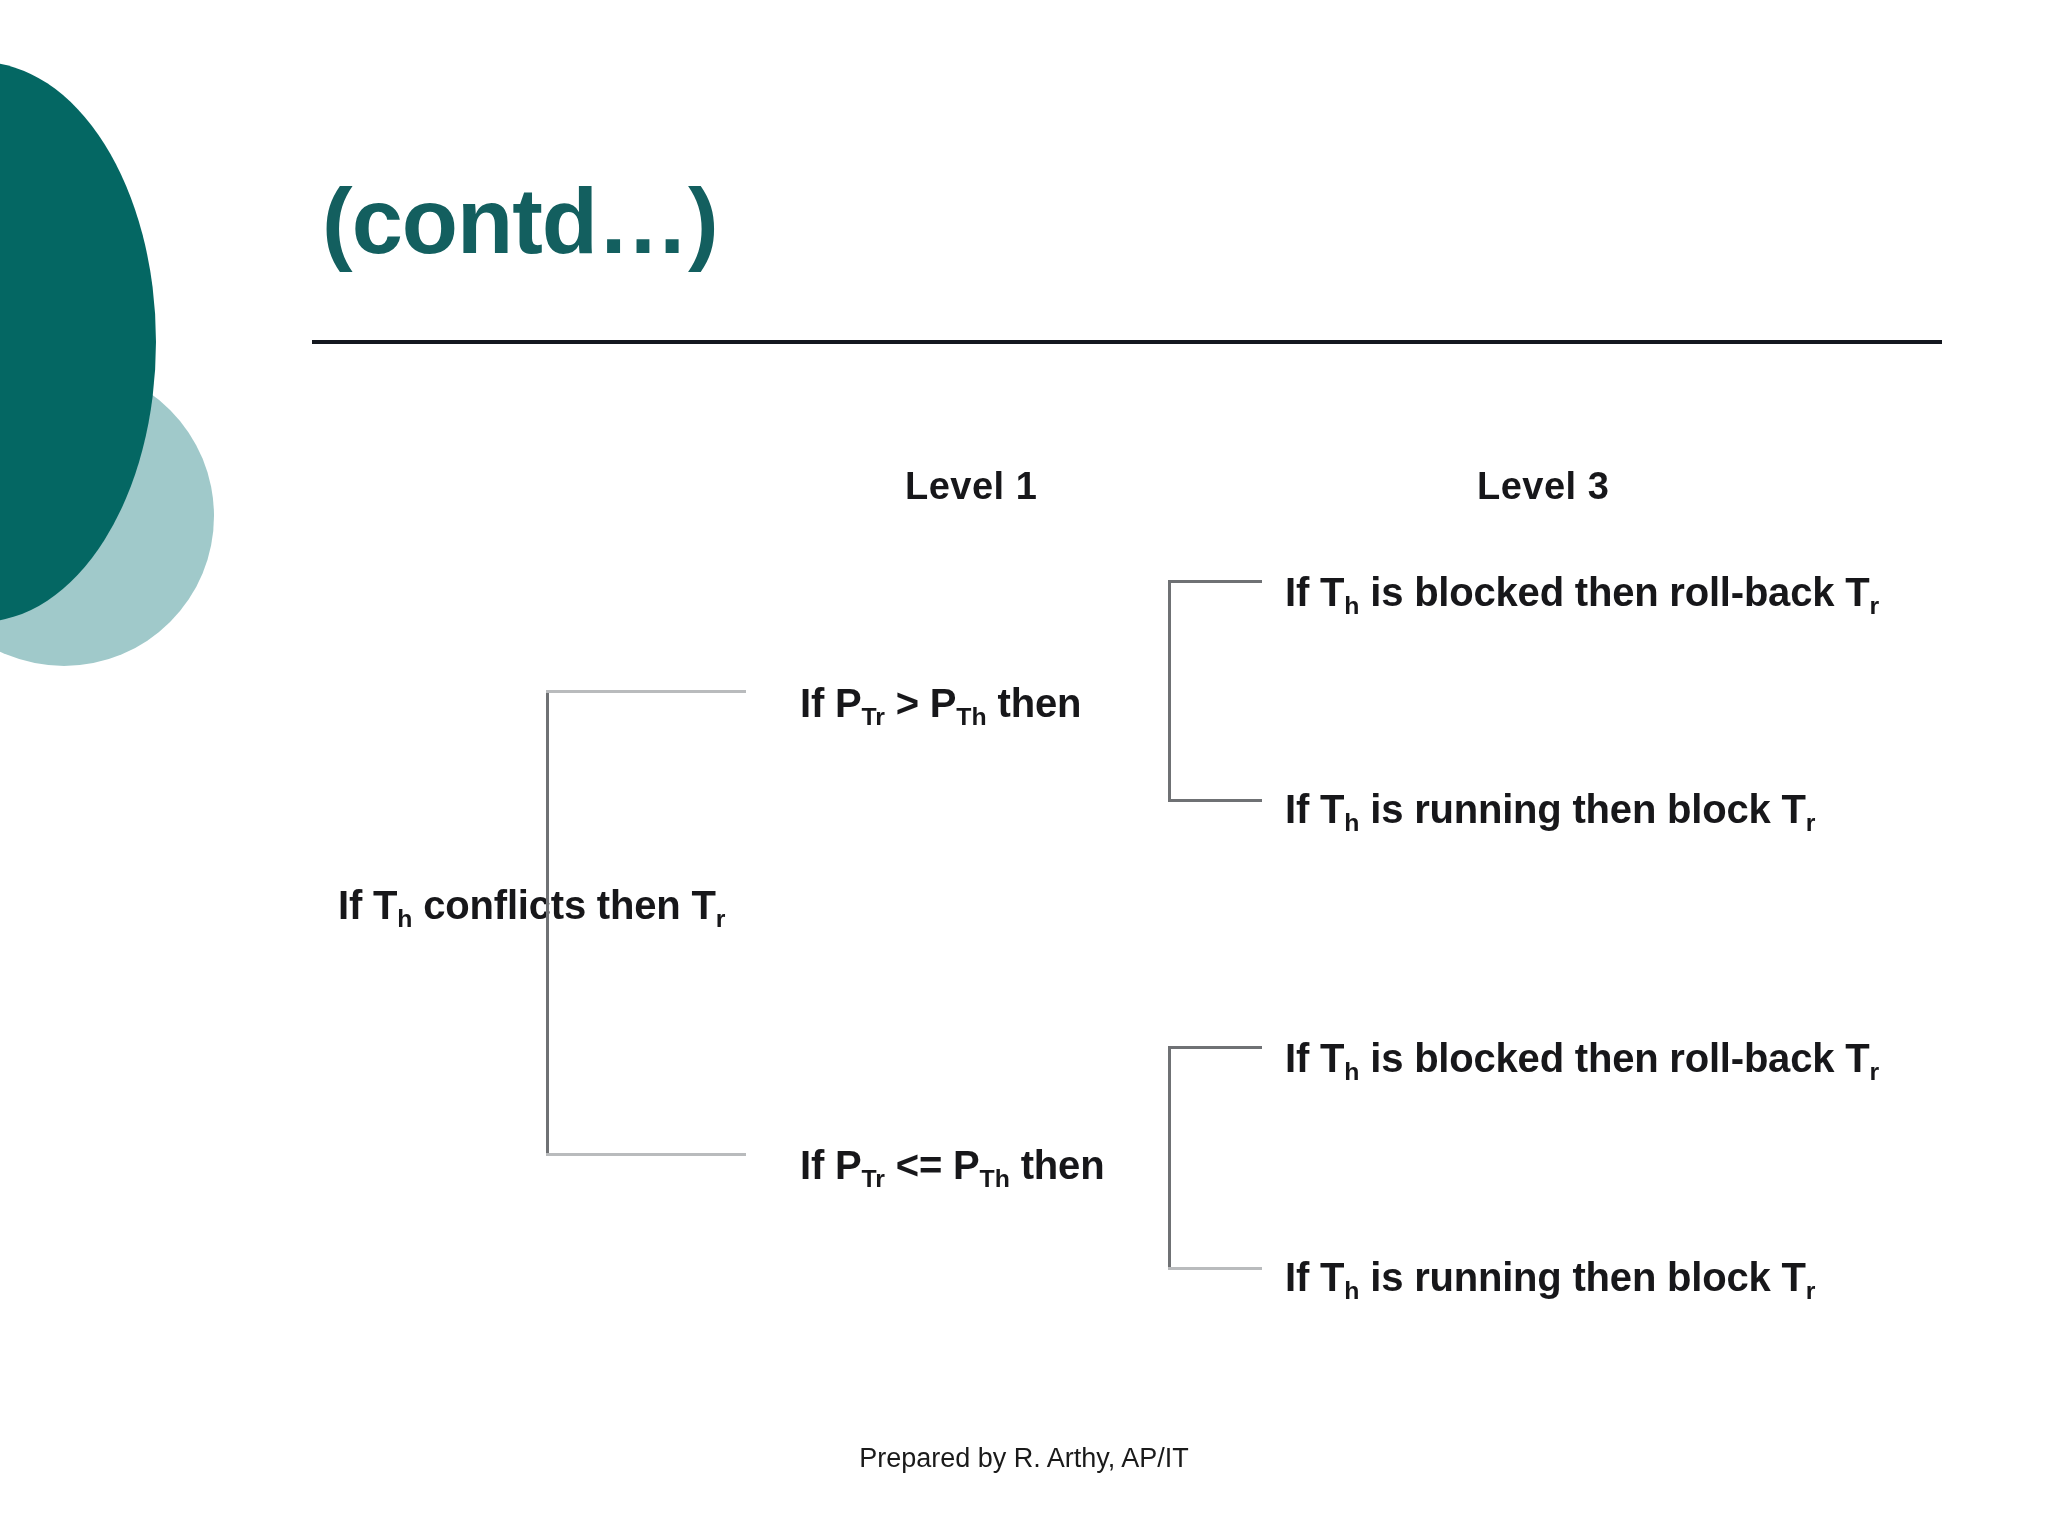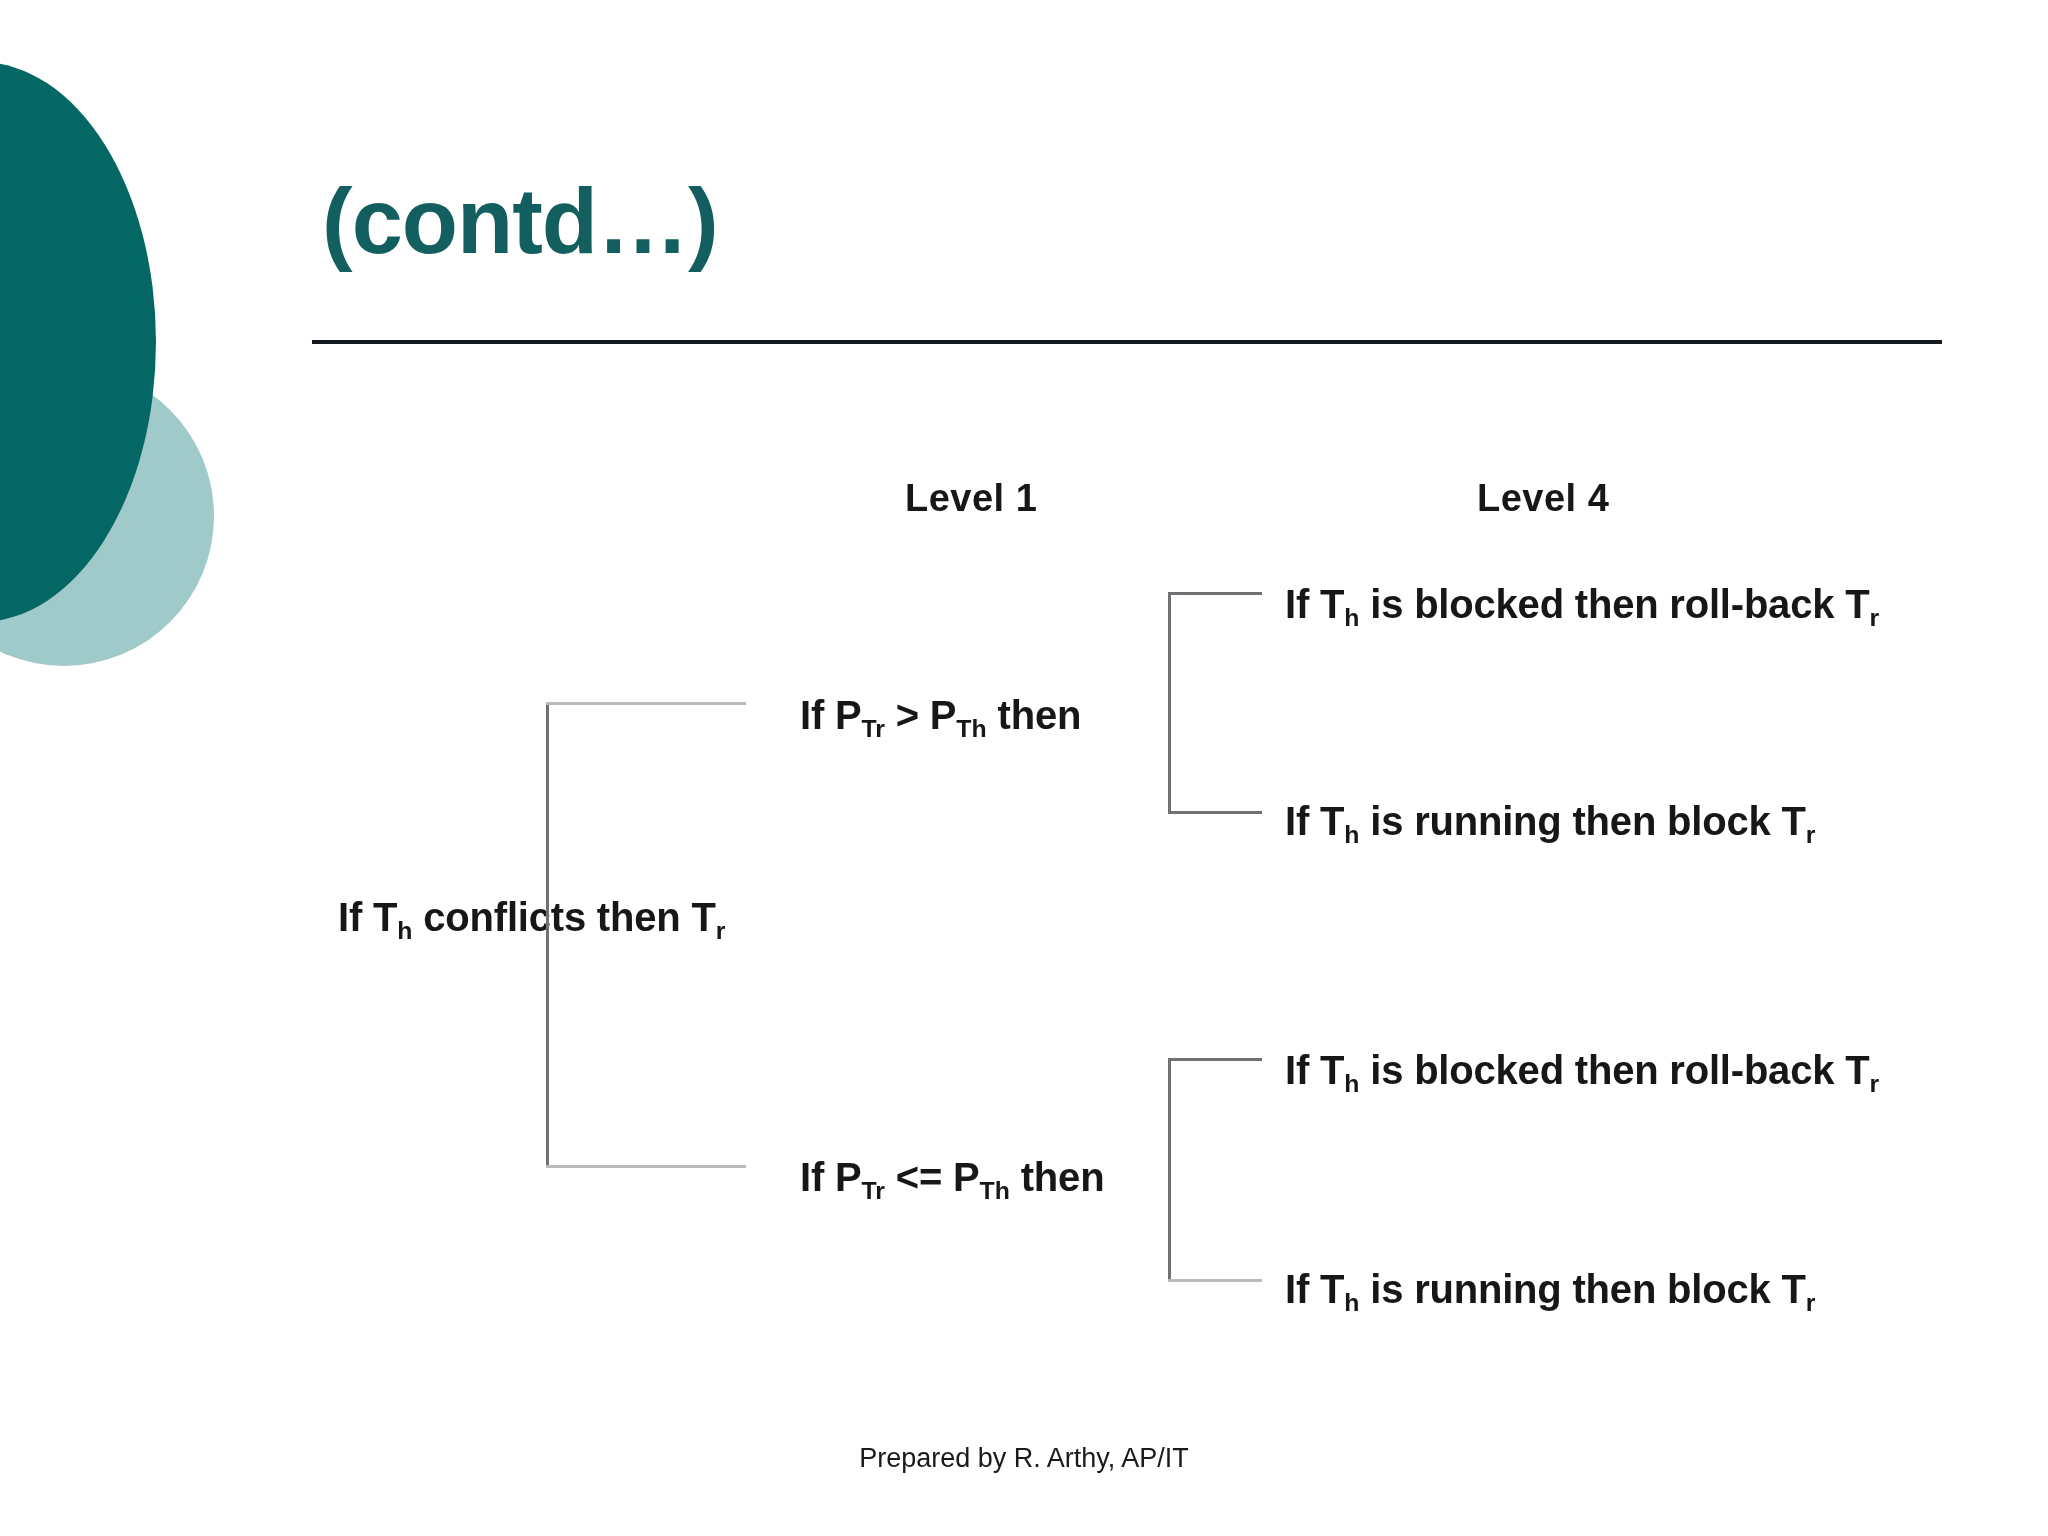--- a/index.html
+++ b/index.html
@@ -56,21 +56,21 @@
     top: 340px;
     width: 1630px;
     height: 4px;
     background: #14181f;
   }
 
   
   .diagram {
     position: absolute;
     left: 0;
-    top: 12px;
+    top: 0;
     width: 2048px;
     height: 1122px;
   }
   .dg-text {
     position: absolute;
     color: #17171a;
     font-family: "Liberation Sans", sans-serif;
     font-weight: bold;
     white-space: nowrap;
     line-height: 1;
@@ -126,21 +126,21 @@
 
   <div class="deco-circle-light"></div>
   <div class="deco-circle-dark"></div>
 
   <div class="slide-title">(contd…)</div>
   <div class="title-rule"></div>
 
   <div class="diagram">
 
     <div class="dg-text dg-head" style="left:905px; top:467px;">Level 1</div>
-    <div class="dg-text dg-head" style="left:1477px; top:467px;">Level 4</div>
+    <div class="dg-text dg-head" style="left:1477px; top:467px;">Level 3</div>
 
     <div class="dg-text dg-node" style="left:338px; top:885px;">
       <span>If T</span><sub>h</sub><span> conflicts then T</span><sub>r</sub>
     </div>
 
     <div class="ln-v" style="left:546px; top:690px; height:466px;"></div>
     <div class="ln-h ln-faint" style="left:546px; top:690px; width:200px;"></div>
     <div class="ln-h ln-faint" style="left:546px; top:1153px; width:200px;"></div>
 
     <div class="dg-text dg-node" style="left:800px; top:683px;">

